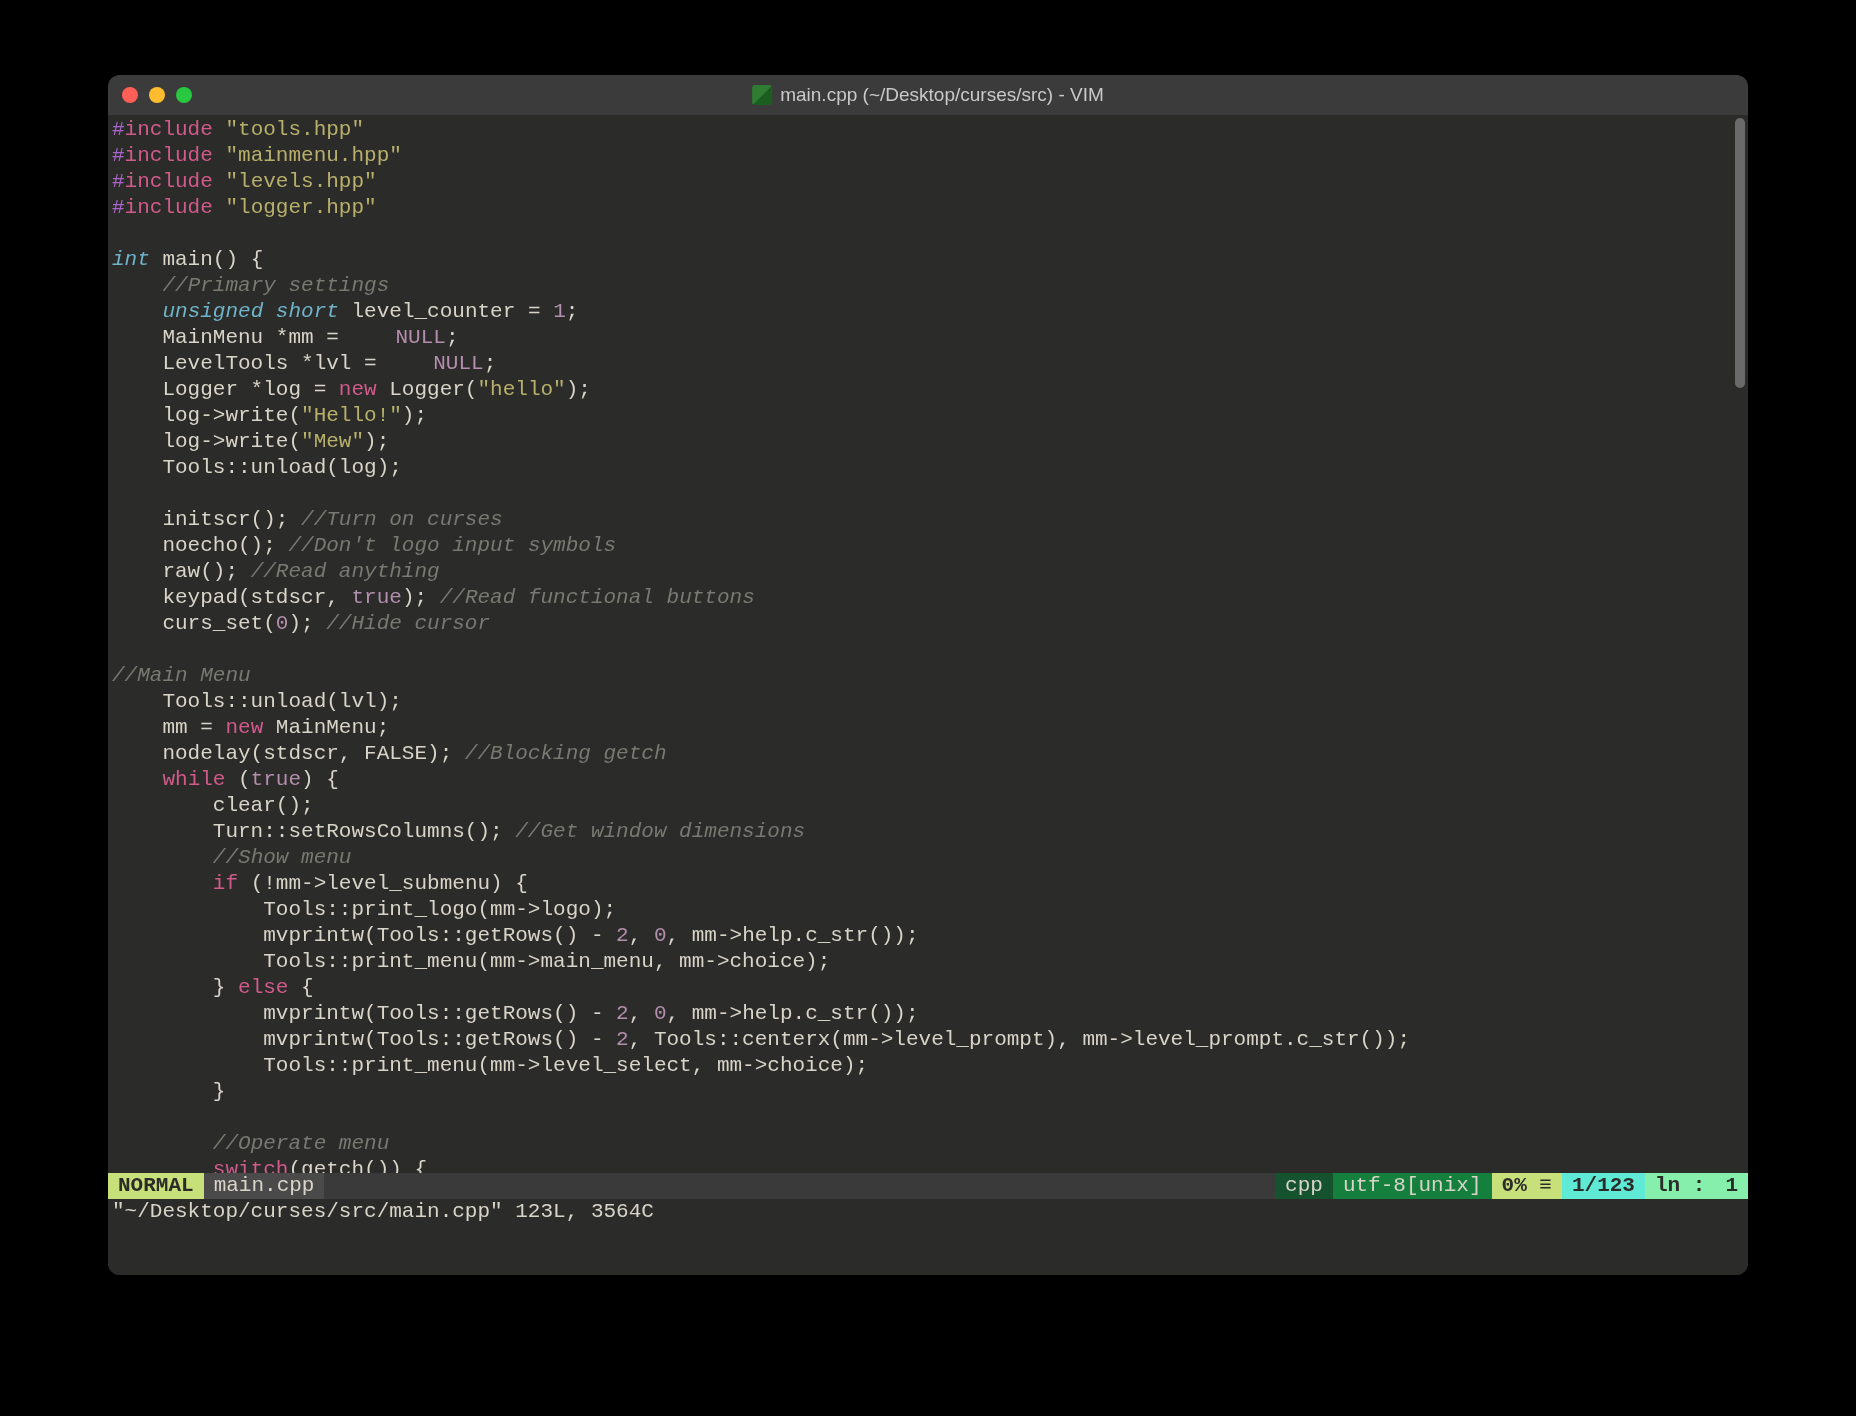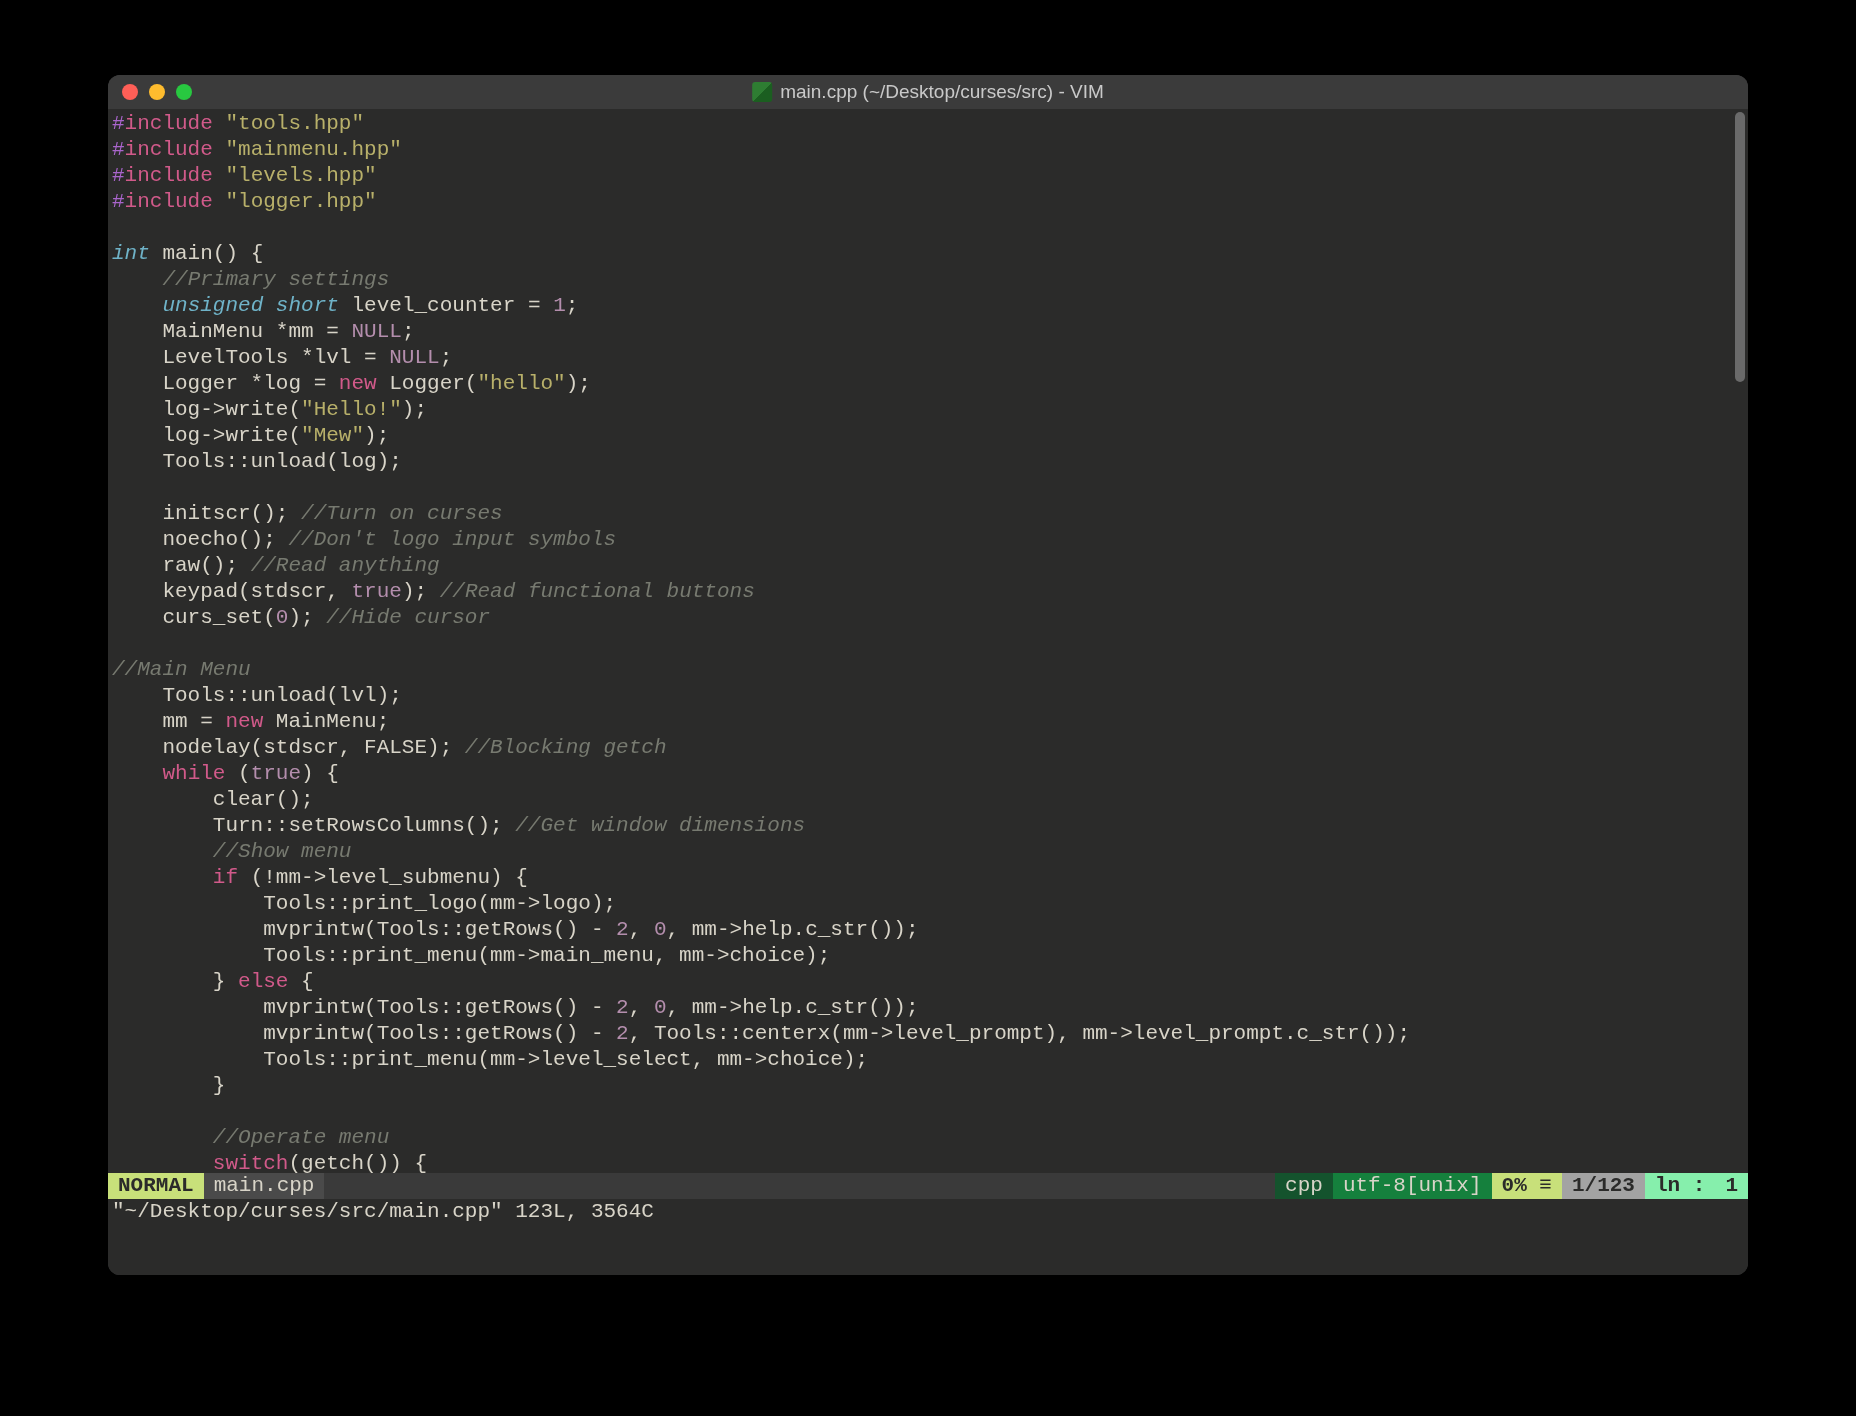--- a/index.html
+++ b/index.html
@@ -18,21 +18,21 @@
     height: 1200px;
     background: #3a3a3a;
     border-radius: 12px;
     overflow: hidden;
     box-shadow: 0 20px 60px rgba(0,0,0,.6);
     display: flex;
     flex-direction: column;
     position: relative;
   }
   .titlebar {
-    height: 34px;
+    height: 40px;
     background: #3b3b3b;
     display: flex;
     align-items: center;
     padding: 0 14px;
     position: relative;
     flex-shrink: 0;
   }
   .traffic { display: flex; gap: 11px; }
   .dot { width: 16px; height: 16px; border-radius: 50%; }
   .dot.red { background: #ff5f57; }
@@ -80,39 +80,39 @@
   }
   
   .c-pre  { color: #d15a8a; }   
   .c-hash { color: #a965cc; }   
   .c-str  { color: #b8b06a; }   
   .c-type { color: #6fb3c8; font-style: italic; }
   .c-kw   { color: #d15a8a; }
   .c-num  { color: #b48ead; }
   .c-cmt-i{ color: #777a70; font-style: italic;}
   .c-bool { color: #b48ead; }
-  .c-null { color: #b48ead; }
+  .c-null { color: #b48ead; margin-left: 44px; }
 
   .statusbar {
     height: 26px;
     background: #3a3a3a;
     display: flex;
     align-items: stretch;
     font-size: 21px;
     line-height: 26px;
     flex-shrink: 0;
   }
   .sb-seg { padding: 2px 10px; display:flex; align-items:center; }
   .sb-mode { background: #c8e07a; color: #2b2b2a; font-weight: bold; }
   .sb-file { background: #4a4a4a; color: #d8d4c8; }
   .sb-spacer { flex: 1; background: #3a3a3a; }
   .sb-lang { background: #14532d; color: #d8d4c8; }
   .sb-enc  { background: #15803d; color: #d8d4c8; }
   .sb-pct  { background: #c8e07a; color: #2b2b2a; font-weight: bold; }
-  .sb-pos  { background: #a3a3a3; color: #2b2b2a; font-weight: bold; }
+  .sb-pos  { background: #5eead4; color: #2b2b2a; font-weight: bold; }
   .sb-col  { background: #86efac; color: #2b2b2a; font-weight: bold; }
   .cmdline {
     height: 26px;
     background: #2b2b2a;
     color: #d8d4c8;
     font-size: 21px;
     line-height: 26px;
     padding: 0 4px;
     flex-shrink: 0;
   }

